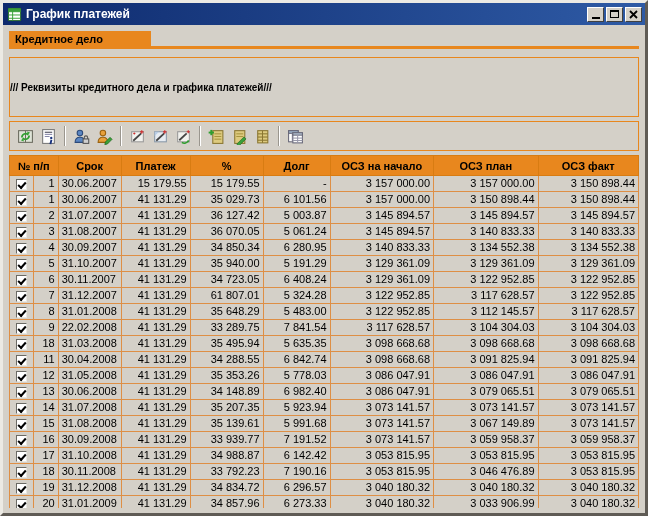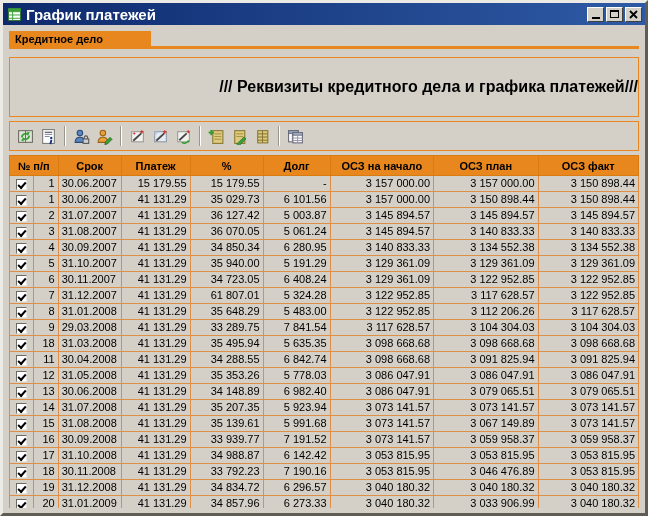--- a/index.html
+++ b/index.html
@@ -5,36 +5,36 @@
   * { box-sizing: border-box; }
   html,body { margin:0; padding:0; width:648px; height:516px; background:#808080;
               font-family:"Liberation Sans", sans-serif; }
   .window { width:648px; height:516px; background:#d4d0c8;
             border:3px solid; border-color:#eceae4 #5f5b55 #5f5b55 #eceae4;
             display:flex; flex-direction:column; }
   
   .titlebar { height:22px; flex:0 0 22px; background:linear-gradient(to right,#0e2a6d,#2e5aa5);
               display:flex; align-items:center; padding:0 3px; }
   .title-icon { width:15px; height:15px; margin:0 4px 0 1px; flex:0 0 15px; }
-  .title-text { color:#ffffff; font-weight:bold; font-size:15px; flex:1;
+  .title-text { color:#ffffff; font-weight:bold; font-size:12px; flex:1;
                 white-space:nowrap; overflow:hidden; }
   .win-btn { width:17px; height:15px; margin-left:2px; background:#d4d0c8;
              border:1px solid; border-color:#ffffff #404040 #404040 #ffffff;
              display:flex; align-items:center; justify-content:center; cursor:default; }
   .glyph-min { width:8px; height:2px; background:#000; margin-top:7px; }
   .glyph-max { width:9px; height:8px; border:1px solid #000; border-top-width:2px; }
   .glyph-close { width:11px; height:11px; }
   
   .client { flex:1; padding:4px 6px 5px 6px; display:flex; flex-direction:column; overflow:hidden; }
   .tabstrip { border-bottom:3px solid #e8871e; margin-bottom:8px; height:20px; }
   .tab { display:inline-block; width:142px; height:17px; background:#e8871e;
          font-size:11px; font-weight:bold; color:#000; padding:2px 0 0 6px; }
   .info-panel { border:1px solid #e8871e; height:60px; flex:0 0 60px; margin-bottom:4px;
-                display:flex; align-items:center; justify-content:flex-end;
-                font-size:16px; font-weight:bold; color:#000; background:#d4d0c8; }
+                display:flex; align-items:center; justify-content:flex-start;
+                font-size:10px; font-weight:bold; color:#000; background:#d4d0c8; }
   
   .toolbar { border:1px solid #e8871e; height:30px; flex:0 0 30px; margin-bottom:4px;
              display:flex; align-items:center; padding:0 4px; background:#d4d0c8; }
   .tb-btn { width:23px; height:23px; display:flex; align-items:center; justify-content:center;
             background:transparent; border:1px solid transparent; cursor:default; }
   .tb-sep { width:2px; height:20px; margin:0 4px;
             border-left:1px solid #9a968e; border-right:1px solid #ffffff; }
   
   .table-wrap { flex:1; overflow:hidden; }
   table.pay { width:100%; border-collapse:collapse; table-layout:fixed; font-size:11px; }
@@ -312,27 +312,27 @@
               <td class="col-7">3 122 952.85</td>
             </tr>
             <tr>
               <td class="col-cb"><span class="checkbox"></span></td>
               <td class="col-0">8</td>
               <td class="col-1">31.01.2008</td>
               <td class="col-2">41 131.29</td>
               <td class="col-3">35 648.29</td>
               <td class="col-4">5 483.00</td>
               <td class="col-5">3 122 952.85</td>
-              <td class="col-6">3 112 206.26</td>
+              <td class="col-6">3 112 145.57</td>
               <td class="col-7">3 117 628.57</td>
             </tr>
             <tr>
               <td class="col-cb"><span class="checkbox"></span></td>
               <td class="col-0">9</td>
-              <td class="col-1">29.03.2008</td>
+              <td class="col-1">22.02.2008</td>
               <td class="col-2">41 131.29</td>
               <td class="col-3">33 289.75</td>
               <td class="col-4">7 841.54</td>
               <td class="col-5">3 117 628.57</td>
               <td class="col-6">3 104 304.03</td>
               <td class="col-7">3 104 304.03</td>
             </tr>
             <tr>
               <td class="col-cb"><span class="checkbox"></span></td>
               <td class="col-0">18</td>

